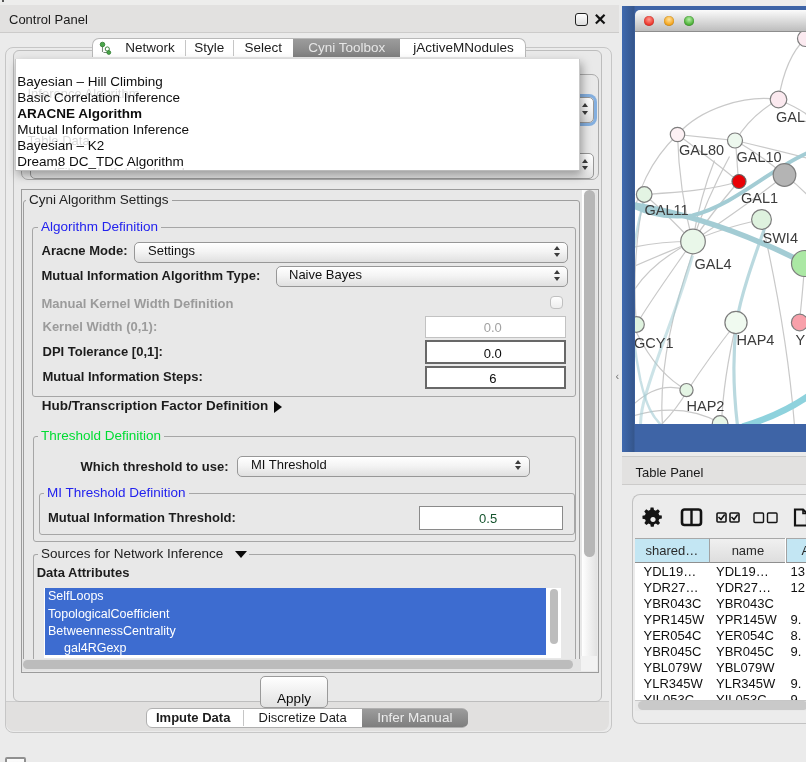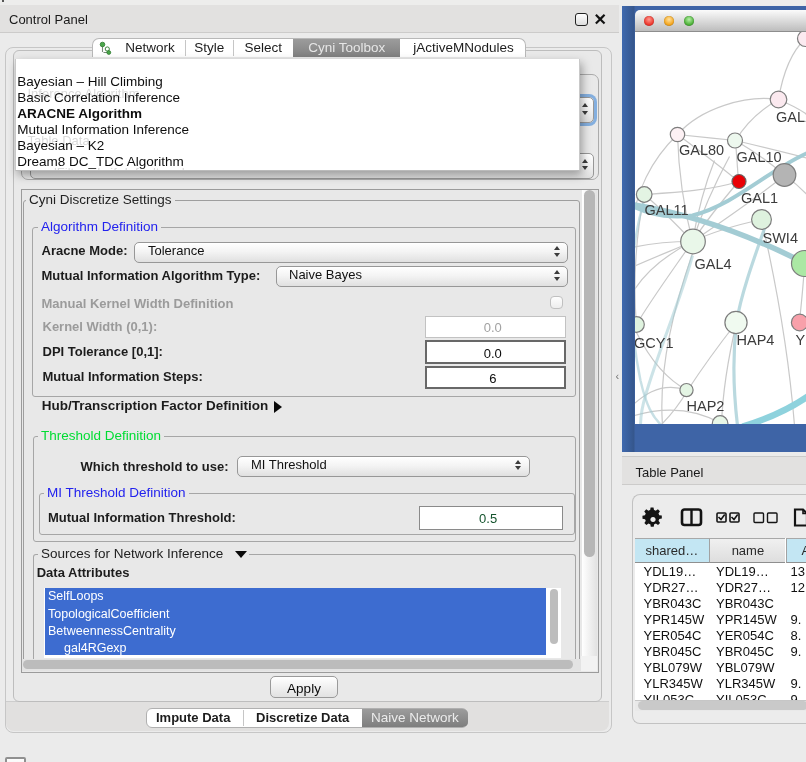--- a/index.html
+++ b/index.html
@@ -41,27 +41,27 @@
 <div class="combo" style="left:30px;top:97px;width:562px;height:24px;box-shadow:0 0 0 3px rgba(106,160,220,.8)"></div>
 <div class="arr up" style="left:582px;top:103px"></div>
 <div class="arr dn" style="left:582px;top:110.5px"></div>
 <div class="combo" style="left:30px;top:152.5px;width:562px;height:24px"></div>
 <div class="arr up" style="left:582px;top:158.5px"></div>
 <div class="arr dn" style="left:582px;top:166px"></div>
 
 <div class="abs" style="left:21px;top:188.5px;width:576px;height:482px;border:1px solid #9b9b9b;background:#e8e8e8"></div>
 
 <div class="gbox" style="left:22.5px;top:200px;width:555px;height:468px;border-color:#9e9e9e"></div>
-<div class="glab" style="left:26px;top:192.5px;color:#222">Cyni Discretize Settings</div>
+<div class="glab" style="left:26px;top:192.5px;color:#222">Cyni Algorithm Settings</div>
 
 <div class="gbox" style="left:32px;top:226.5px;width:541.5px;height:168px"></div>
 <div class="glab" style="left:38px;top:219.5px;color:#2222ee">Algorithm Definition</div>
 <div class="lbl" style="left:41.5px;top:244.3px">Aracne Mode:</div>
 <div class="combo" style="left:133.5px;top:241.5px;width:432px;height:19.5px"></div>
-<div class="ctext" style="left:148px;top:243.8px">Tolerance</div>
+<div class="ctext" style="left:148px;top:243.8px">Settings</div>
 <div class="arr up" style="left:553.5px;top:245.8px"></div>
 <div class="arr dn" style="left:553.5px;top:252.5px"></div>
 <div class="lbl" style="left:41.5px;top:268.8px">Mutual Information Algorithm Type:</div>
 <div class="combo" style="left:276px;top:265.8px;width:289.5px;height:19.5px"></div>
 <div class="ctext" style="left:289px;top:268.1px">Naive Bayes</div>
 <div class="arr up" style="left:553.5px;top:270.1px"></div>
 <div class="arr dn" style="left:553.5px;top:276.8px"></div>
 <div class="lbl dis" style="left:41.5px;top:297px">Manual Kernel Width Definition</div>
 <div class="abs" style="left:550px;top:296px;width:11px;height:11px;border:1.5px solid #c0c0c0;border-radius:4px;background:linear-gradient(#fefefe,#ededed)"></div>
 <div class="lbl dis" style="left:42.5px;top:319.5px">Kernel Width (0,1):</div>
@@ -97,27 +97,27 @@
 <div class="litem" style="left:64px;top:641.9px">gal4RGexp</div>
 <div class="abs" style="left:549.5px;top:589px;width:8.5px;height:55px;background:#bdbdbd;border-radius:4px"></div>
 
 <div class="abs" style="left:22px;top:659px;width:559px;height:11.5px;background:#e3e3e3"></div>
 <div class="abs" style="left:23px;top:659.5px;width:549.5px;height:9px;background:#bcbcbc;border-radius:4.5px"></div>
 <div class="abs" style="left:581px;top:656px;width:16px;height:14.5px;background:#f2f2f2"></div>
 
 <div class="abs" style="left:581.5px;top:189.5px;width:15.5px;height:466px;background:linear-gradient(90deg,#ffffff,#e2e2e2)"></div>
 <div class="abs" style="left:583.5px;top:190px;width:11.5px;height:367px;background:#b6b6b6;border-radius:6px"></div>
 
-<div class="abs" style="left:270px;top:675.5px;width:66px;height:16.5px;border:1px solid #9a9a9a;border-radius:5px;background:linear-gradient(#ffffff,#ededed 60%,#e2e2e2);font-size:13.5px;color:#0a0a0a;text-align:center;padding-top:4px">Apply</div>
+<div class="abs" style="left:260px;top:675.5px;width:66px;height:16.5px;border:1px solid #9a9a9a;border-radius:5px;background:linear-gradient(#ffffff,#ededed 60%,#e2e2e2);font-size:13.5px;color:#0a0a0a;text-align:center;padding-top:14px">Apply</div>
 
 <div class="abs" style="left:146.2px;top:708px;width:322.3px;height:19.5px;background:#fff;border:1px solid #b0b0b0;border-radius:6px;box-sizing:border-box">
  <div class="seg" style="left:0;width:92px;font-weight:bold;font-size:13px">Impute Data</div>
  <div class="sep" style="left:96.3px"></div>
- <div class="seg" style="left:96.3px;width:118.3px;font-weight:bold;font-size:13px">Discretize Data</div>
- <div class="seg" style="left:214.6px;width:106.2px;background:linear-gradient(#9c9c9c,#7e7e7e);color:#ececec;border-radius:0 5px 5px 0">Naive Network</div>
+ <div class="seg" style="left:96.3px;width:118.3px;font-weight:normal;font-size:13px">Discretize Data</div>
+ <div class="seg" style="left:214.6px;width:106.2px;background:linear-gradient(#9c9c9c,#7e7e7e);color:#ececec;border-radius:0 5px 5px 0">Infer Manual</div>
 </div>
 
 <div class="abs" style="left:92px;top:37.5px;width:434px;height:19px;background:#fff;border:1px solid #b8b8b8;border-radius:7px 7px 0 0;border-bottom:none;box-sizing:border-box">
  <svg class="abs" style="left:6px;top:2.5px" width="14" height="14" viewBox="0 0 14 14">
       <path d="M3.5 5 L3.5 11 M4.5 11.5 L8 11.5" stroke="#7a8a7a" stroke-width="1.1" fill="none"></path>
       <circle cx="3.5" cy="3.5" r="2.3" fill="#4aa84a" stroke="#2e7a2e" stroke-width=".8"></circle>
       <circle cx="8.3" cy="8" r="2.1" fill="#fff" stroke="#2e7a2e" stroke-width=".9"></circle>
       <circle cx="9.8" cy="11.5" r="1.9" fill="#4aa84a" stroke="#2e7a2e" stroke-width=".8"></circle>
     </svg>
  <div class="seg" style="left:22px;width:70px">Network</div>

